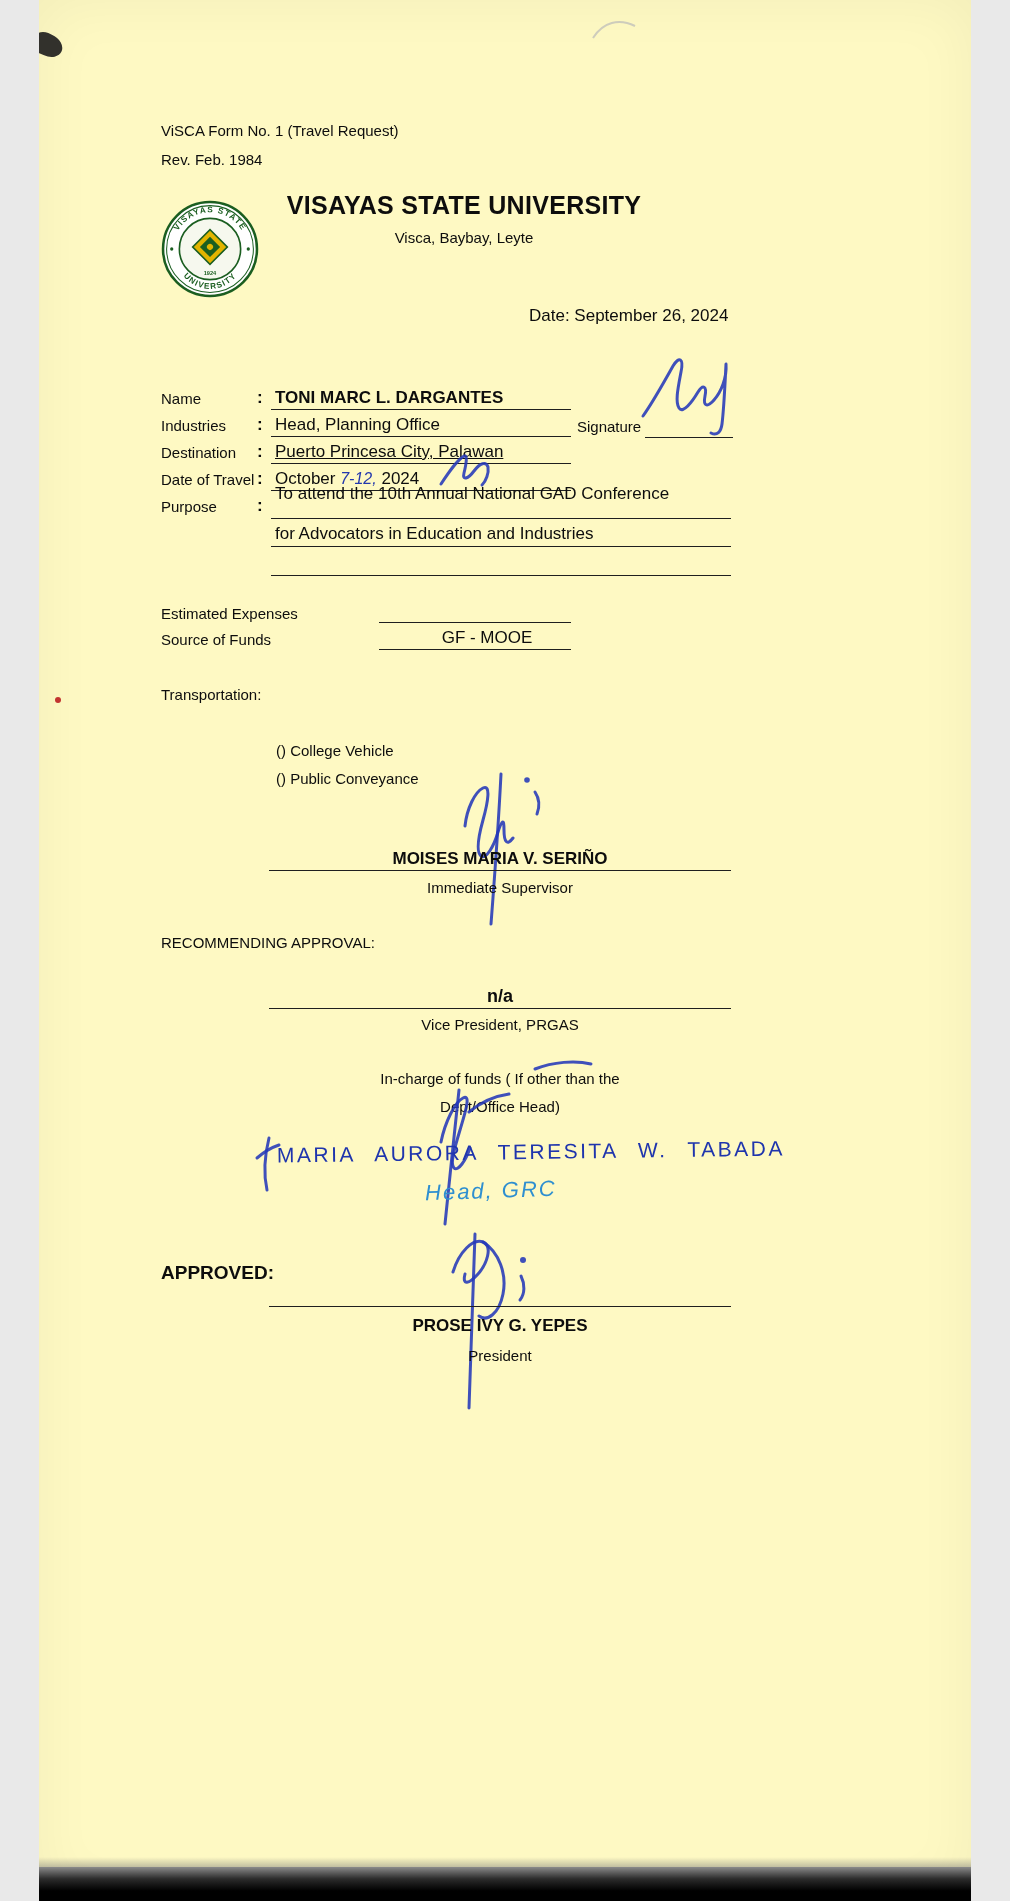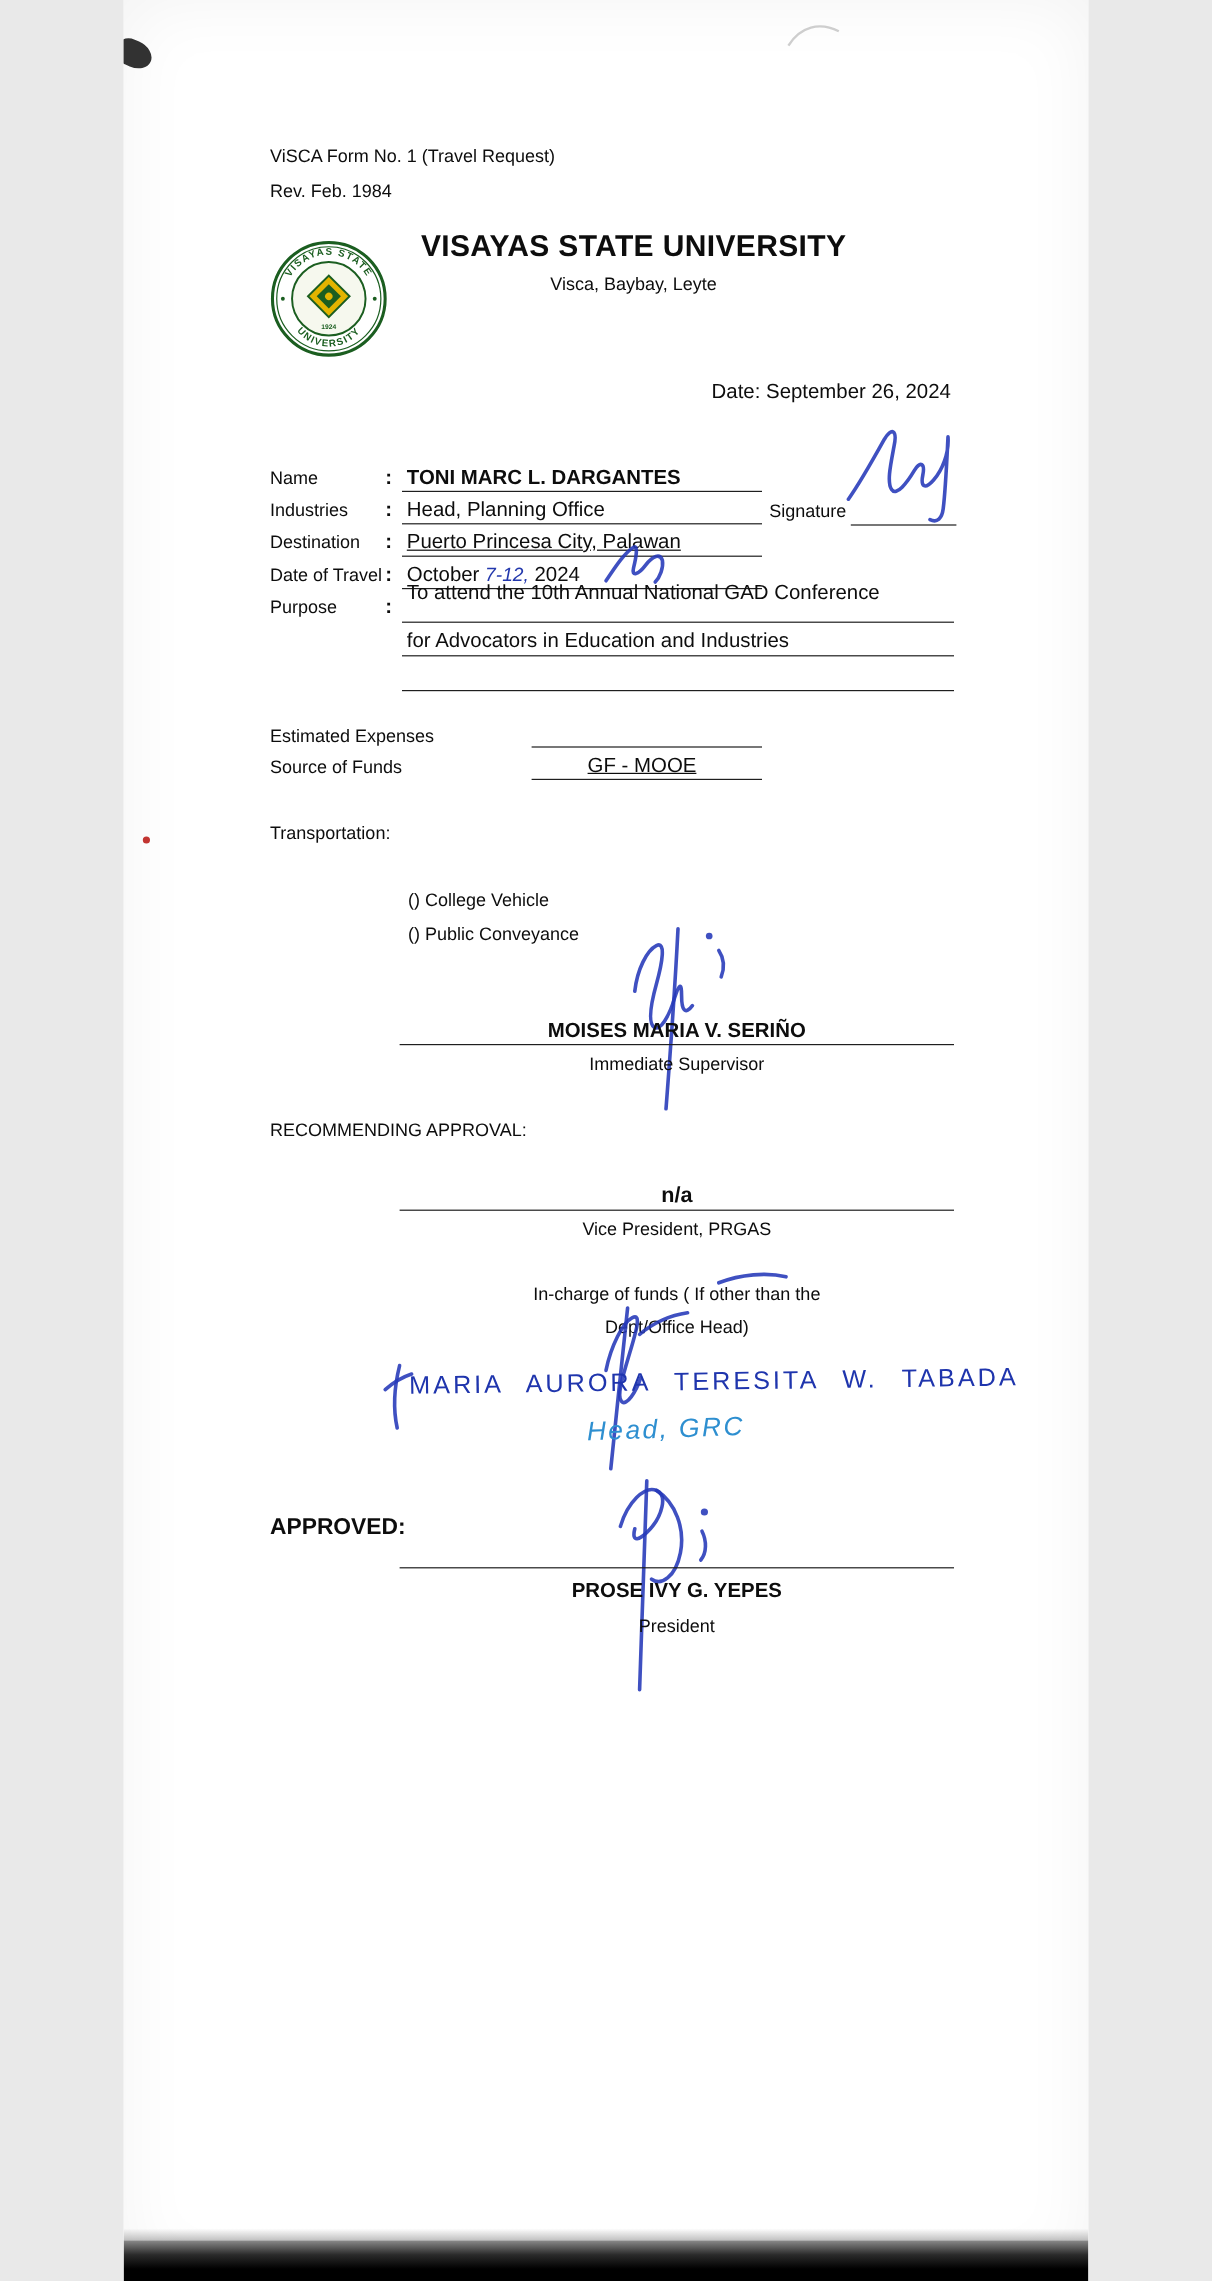--- a/index.html
+++ b/index.html
@@ -1,20 +1,20 @@
 <!DOCTYPE html>
 <html><head>
 <meta charset="utf-8">
 <style>
   * { margin:0; padding:0; box-sizing:border-box; }
   html,body { background:#e9e9e9; }
   body { font-family:"Liberation Sans", sans-serif; color:#0d0d0d; }
   .page {
-    position:relative; width:804px; height:1901px; margin:0 auto;
-    background:#ffffff; overflow:hidden;
+    position:relative; width:932px; height:1901px; margin:0 auto;
+    background:#fef9c3; overflow:hidden;
     box-shadow: inset 0 0 60px rgba(0,0,0,0.05);
   }
   .abs { position:absolute; }
   .lbl { font-size:15px; }
   .val { font-size:17px; }
   .b { font-weight:bold; }
   .u { position:absolute; border-top:1.6px solid #1f1f1f; }
   .ctr { text-align:center; }
   .hand-name {
     font-size:21px; letter-spacing:2.5px; word-spacing:12px;
@@ -78,21 +78,21 @@
     <g transform="rotate(45 48 46)">
       <rect x="36" y="34" width="24" height="24" fill="#e2b400" stroke="#1b5e20" stroke-width="1.6"></rect>
       <rect x="41" y="39" width="14" height="14" fill="#1b5e20"></rect>
       <circle cx="48" cy="46" r="3" fill="#e2b400"></circle>
     </g>
     <text x="48" y="73" font-size="5.5" font-weight="bold" fill="#1b5e20" text-anchor="middle">1924</text>
   </svg>
 
   <div class="abs b ctr" style="left:230px; top:191px; width:390px; font-size:25px; letter-spacing:0.3px;">VISAYAS STATE UNIVERSITY</div>
   <div class="abs ctr lbl" style="left:230px; top:229px; width:390px;">Visca, Baybay, Leyte</div>
-  <div class="abs val" style="left:490px; top:306px;margin-top:11px;">Date: September 26, 2024</div>
+  <div class="abs val" style="left:490px; top:306px;">Date: September 26, 2024</div>
 
   <div class="abs lbl" style="left:122px; top:390px;">Name</div>
   <div class="abs val b" style="left:218px; top:388px;">:</div>
   <div class="abs val b" style="left:236px; top:388px;">TONI MARC L. DARGANTES</div>
   <div class="u" style="left:232px; top:409px; width:300px;"></div>
 
   <div class="abs lbl" style="left:122px; top:417px;">Industries</div>
   <div class="abs val b" style="left:218px; top:415px;">:</div>
   <div class="abs val" style="left:236px; top:415px;">Head, Planning Office</div>
   <div class="u" style="left:232px; top:436px; width:300px;"></div>
@@ -123,21 +123,21 @@
   <div class="abs val b" style="left:218px; top:496px;">:</div>
   <div class="abs val" style="left:236px; top:484px;">To attend the 10th Annual National GAD Conference</div>
   <div class="u" style="left:232px; top:518px; width:460px;"></div>
   <div class="abs val" style="left:236px; top:524px;">for Advocators in Education and Industries</div>
   <div class="u" style="left:232px; top:546px; width:460px;"></div>
   <div class="u" style="left:232px; top:575px; width:460px;"></div>
 
   <div class="abs lbl" style="left:122px; top:605px;">Estimated Expenses</div>
   <div class="u" style="left:340px; top:622px; width:192px;"></div>
   <div class="abs lbl" style="left:122px; top:631px;">Source of Funds</div>
-  <div class="abs val ctr" style="left:336px; top:628px; width:192px;text-decoration:underline;">GF - MOOE</div>
+  <div class="abs val ctr" style="left:352px; top:628px; width:192px;">GF - MOOE</div>
   <div class="u" style="left:340px; top:649px; width:192px;"></div>
 
   <div class="abs lbl" style="left:122px; top:686px;">Transportation:</div>
   <div class="abs lbl" style="left:237px; top:742px;">() College Vehicle</div>
   <div class="abs lbl" style="left:237px; top:770px;">() Public Conveyance</div>
 
   <svg class="sig abs" style="left:392px; top:768px;" width="140" height="160" viewBox="0 0 140 160">
     <path d="M34,58 C36,40 44,24 52,20 C60,16 57,34 52,52 C47,70 45,84 50,88 C55,92 63,78 67,64 C71,52 73,50 73,62 C73,74 76,78 82,70" stroke-width="3.4"></path>
     <path d="M70,6 C68,46 64,104 60,156" stroke-width="3.4"></path>
     <circle cx="96" cy="12" r="2.8"></circle>

